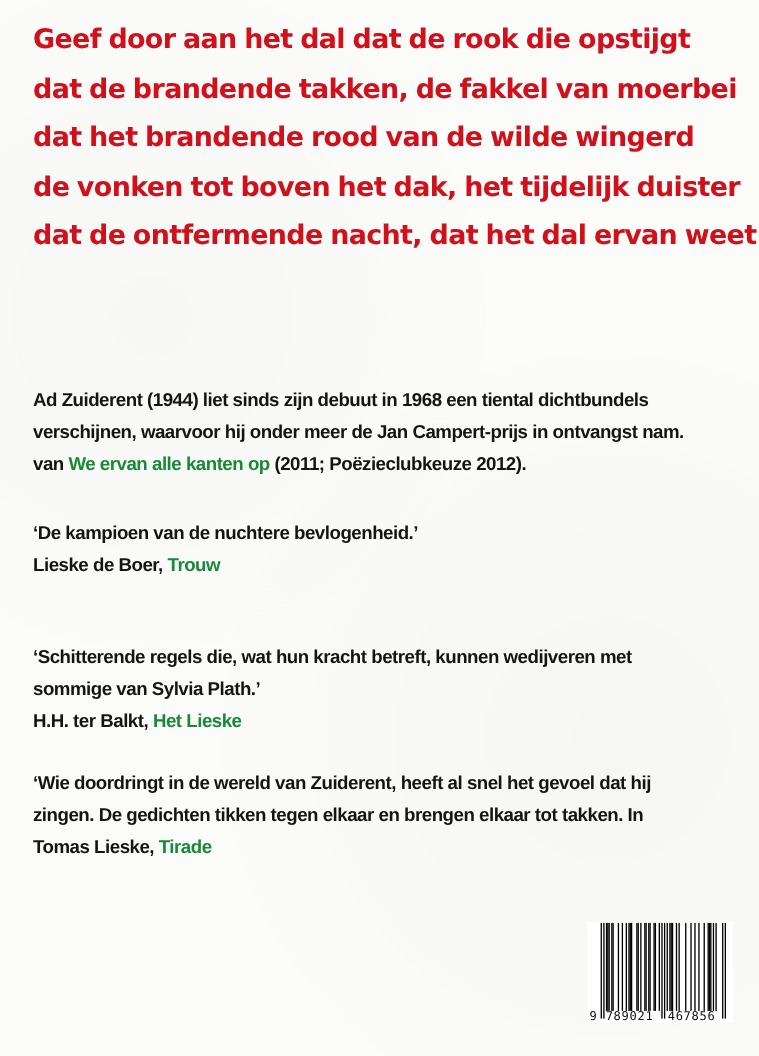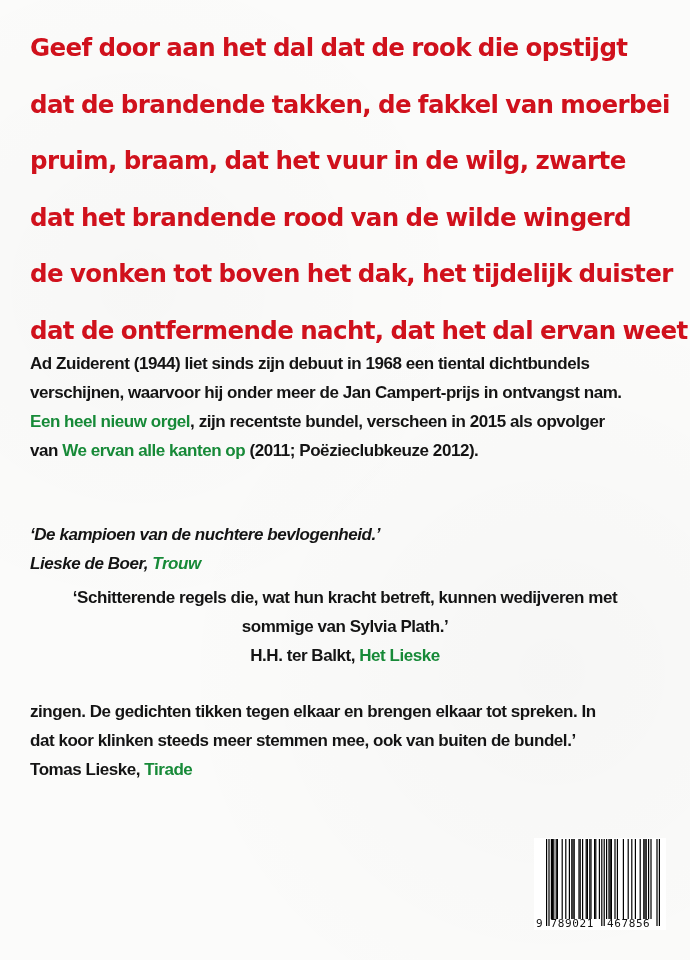--- a/index.html
+++ b/index.html
@@ -14,75 +14,73 @@
   .poem {
     position: absolute; left: 30px; top: 14px; width: 650px;
     color: #d0111c;
     font-family: "DejaVu Sans", sans-serif;
     font-weight: bold;
     font-size: 24.5px;
     line-height: 44.6px;
     letter-spacing: -0.6px;
     word-spacing: -1px;
   }
-  .poem .line { white-space: nowrap; display: block; margin-top: 12px; }
+  .poem .line { white-space: nowrap; display: block; }
   .green { color: #178a38; }
   .quote {
     position: absolute; left: 30px; width: 630px;
     color: #141414;
     font-family: "Liberation Sans", sans-serif;
     font-weight: bold;
     font-size: 17px;
     letter-spacing: -0.45px;
     line-height: 29px;
   }
   .quote .line { display: block; white-space: nowrap; }
   #bio { top: 349px; }
-  #q1 { top: 520px; font-style: italic; }
-  #q2 { top: 583px; text-align: center; }
+  #q1 { top: 470px; }
+  #q2 { top: 583px; }
   #q3 { top: 697px; }
   .barcode {
     position: absolute; left: 534px; top: 838px; width: 132px; height: 92px;
     background: #ffffff;
   }
   .barcode svg { display: block; }
 </style>
 </head>
 <body>
 
 <div class="poem">
   <span class="line">Geef door aan het dal dat de rook die opstijgt</span>
   <span class="line">dat de brandende takken, de fakkel van moerbei</span>
-  <span class="line">pruim, braam, dat het vuur in de wilg, zwarte</span>
   <span class="line">dat het brandende rood van de wilde wingerd</span>
   <span class="line">de vonken tot boven het dak, het tijdelijk duister</span>
   <span class="line">dat de ontfermende nacht, dat het dal ervan weet.</span>
 </div>
 
 <div id="bio" class="quote">
   <span class="line">Ad Zuiderent (1944) liet sinds zijn debuut in 1968 een tiental dichtbundels</span>
   <span class="line">verschijnen, waarvoor hij onder meer de Jan Campert-prijs in ontvangst nam.</span>
-  <span class="line"><span class="green">Een heel nieuw orgel</span><span>, zijn recentste bundel, verscheen in 2015 als opvolger</span></span>
   <span class="line"><span>van </span><span class="green">We ervan alle kanten op</span><span> (2011; Poëzieclubkeuze 2012).</span></span>
 </div>
 
 <div id="q1" class="quote">
   <span class="line">‘De kampioen van de nuchtere bevlogenheid.’</span>
   <span class="line"><span>Lieske de Boer, </span><span class="green">Trouw</span></span>
 </div>
 
 <div id="q2" class="quote">
   <span class="line">‘Schitterende regels die, wat hun kracht betreft, kunnen wedijveren met</span>
   <span class="line">sommige van Sylvia Plath.’</span>
   <span class="line"><span>H.H. ter Balkt, </span><span class="green">Het Lieske</span></span>
 </div>
 
 <div id="q3" class="quote">
-  <span class="line">zingen. De gedichten tikken tegen elkaar en brengen elkaar tot spreken. In</span>
-  <span class="line">dat koor klinken steeds meer stemmen mee, ook van buiten de bundel.’</span>
+  <span class="line">‘Wie doordringt in de wereld van Zuiderent, heeft al snel het gevoel dat hij</span>
+  <span class="line">zingen. De gedichten tikken tegen elkaar en brengen elkaar tot takken. In</span>
   <span class="line"><span>Tomas Lieske, </span><span class="green">Tirade</span></span>
 </div>
 
 <div class="barcode">
   <svg id="barcode-svg" width="132" height="92" viewBox="0 0 132 92">
       <rect x="12.00" y="1" width="1.2" height="87" fill="#000"></rect>
       <rect x="14.40" y="1" width="1.2" height="87" fill="#000"></rect>
       <rect x="16.80" y="1" width="1.2" height="80" fill="#000"></rect>
       <rect x="18.00" y="1" width="1.2" height="80" fill="#000"></rect>
       <rect x="19.20" y="1" width="1.2" height="80" fill="#000"></rect>

